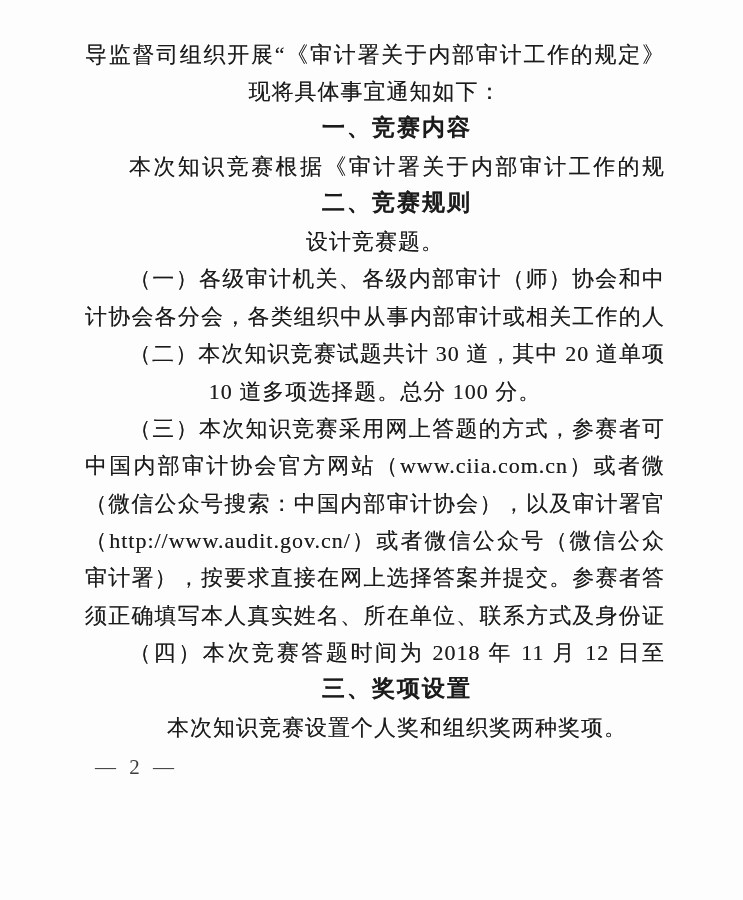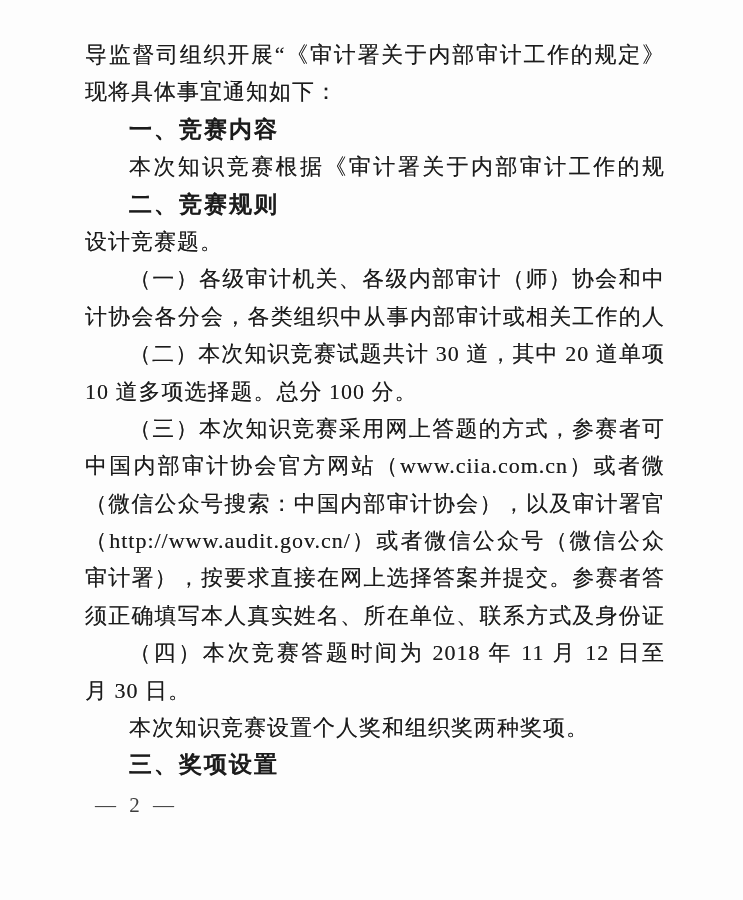--- a/index.html
+++ b/index.html
@@ -27,33 +27,34 @@
     display: block;
     width: 100%;
     height: 37.4px;
     line-height: 37.4px;
     font-size: 22px;
     letter-spacing: 1px;
     white-space: nowrap;
     color: #1b1b1b;
     
     text-shadow: 0 0 0.4px rgba(20,20,20,0.55);
+    text-align: center;
   }
 
   .line.justify {
     white-space: normal;
     text-align: justify;
     text-align-last: justify;
     overflow: hidden;
   }
 
   .line.indent { padding-left: 44px; }
 
   .line.heading {
-    font-family: Liberation Serif, serif;
+    font-family: Liberation Mono, monospace;
     font-weight: bold;
     font-size: 23px;
     letter-spacing: 2px;
   }
 
   .page-number {
     margin-top: 7px;
     padding-left: 10px;
     font-size: 21px;
     line-height: 28px;
@@ -77,18 +78,17 @@
       <div class="line justify">计协会各分会，各类组织中从事内部审计或相关工作的人员均可</div>
       <div class="line indent justify">（二）本次知识竞赛试题共计 30 道，其中 20 道单项选择题，</div>
       <div class="line">10 道多项选择题。总分 100 分。</div>
       <div class="line indent justify">（三）本次知识竞赛采用网上答题的方式，参赛者可直接登录</div>
       <div class="line justify">中国内部审计协会官方网站（www.ciia.com.cn）或者微信公众号</div>
       <div class="line justify">（微信公众号搜索：中国内部审计协会），以及审计署官网</div>
       <div class="line justify">（http://www.audit.gov.cn/）或者微信公众号（微信公众号搜索：</div>
       <div class="line justify">审计署），按要求直接在网上选择答案并提交。参赛者答题时，均</div>
       <div class="line justify">须正确填写本人真实姓名、所在单位、联系方式及身份证后六位等</div>
       <div class="line indent justify">（四）本次竞赛答题时间为 2018 年 11 月 12 日至 2018 年 11</div>
-      <div class="line">月 30 日。</div>
+      <div class="line heading indent">三、奖项设置</div>
       <div class="line indent">本次知识竞赛设置个人奖和组织奖两种奖项。</div>
-      <div class="line heading indent">三、奖项设置</div>
     </div>
   <div class="page-number">— 2 —</div>
 </div>
 
 </body></html>

